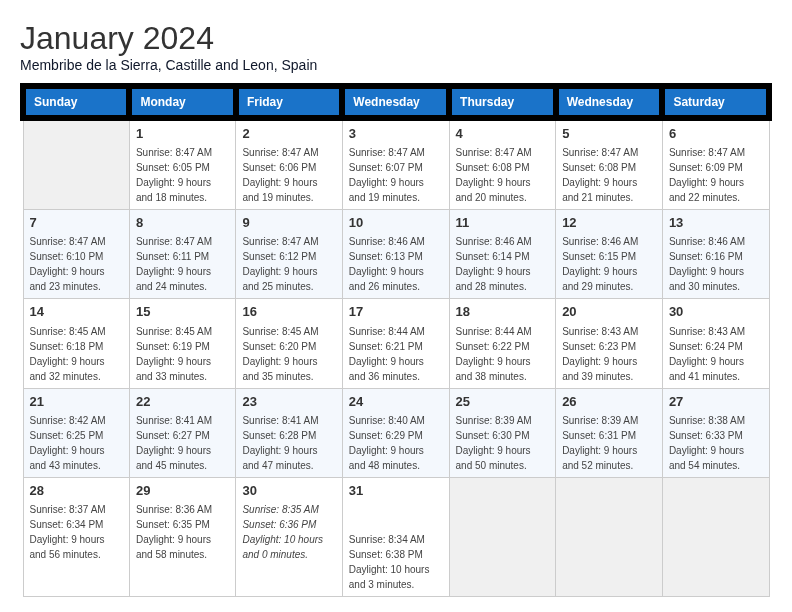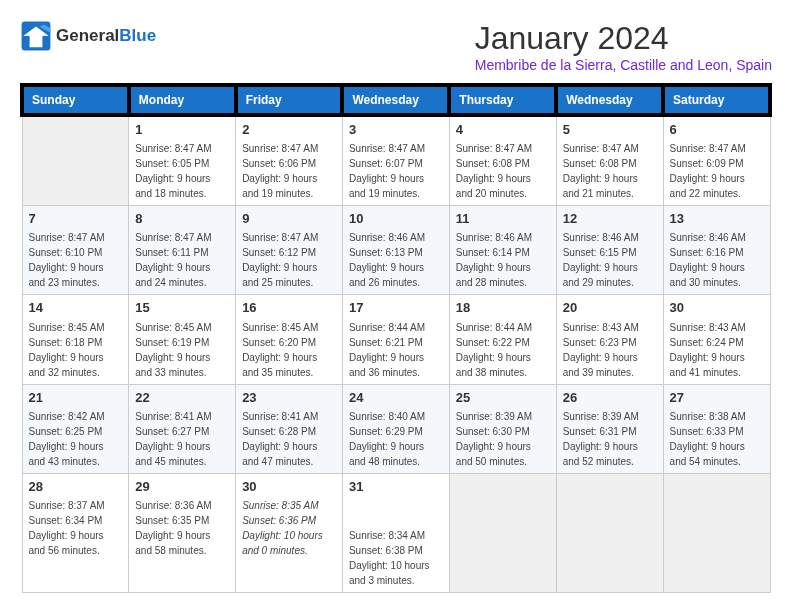--- a/index.html
+++ b/index.html
@@ -28,35 +28,35 @@
     .title-section {
       text-align: left;
     }
     .month-title {
       font-size: 32px;
       font-weight: normal;
       color: #333;
     }
     .subtitle {
       font-size: 14px;
-      color: #6d28d9;
+      color: #0f172a;
     }
     table {
       width: 100%;
       border-collapse: collapse;
       font-size: 11px;
     }
     thead tr th {
       background-color: #1a73c9;
       color: #fff;
       text-align: left;
       padding: 6px 8px;
       font-size: 12px;
       font-weight: bold;
-      border: 4px solid #000000;
+      border: 6px solid #000000;
     }
     tbody tr td {
       vertical-align: top;
       border: 1px solid #ccc;
       padding: 4px 6px;
       height: 80px;
       width: 107px;
       color: #333;
       line-height: 1.4;
     }
@@ -81,30 +81,20 @@
       background: #f4f8fd;
     }
     .empty-cell {
       background: #f0f0f0 !important;
     }
   </style>
 </head>
 <body>
 
 <div class="header-section">
-  <div class="logo">
-    <svg class="logo-icon" viewBox="0 0 40 40">
-      <rect x="2" y="2" width="36" height="36" rx="4" fill="#1a73c9"></rect>
-      <polygon points="20,8 36,20 28,20 28,34 12,34 12,20 4,20" fill="white"></polygon>
-      <polygon points="24,8 38,16 38,10 30,6" fill="#4aa3e8"></polygon>
-    </svg>
-    <div>
-      <div style="font-size:17px;font-weight:bold;color:#333;">General<span style="color:#1a73c9;">Blue</span></div>
-    </div>
-  </div>
   <div class="title-section">
     <div class="month-title">January 2024</div>
     <div class="subtitle">Membribe de la Sierra, Castille and Leon, Spain</div>
   </div>
 </div>
 
 <table>
   <thead>
     <tr>
       <th>Sunday</th>

